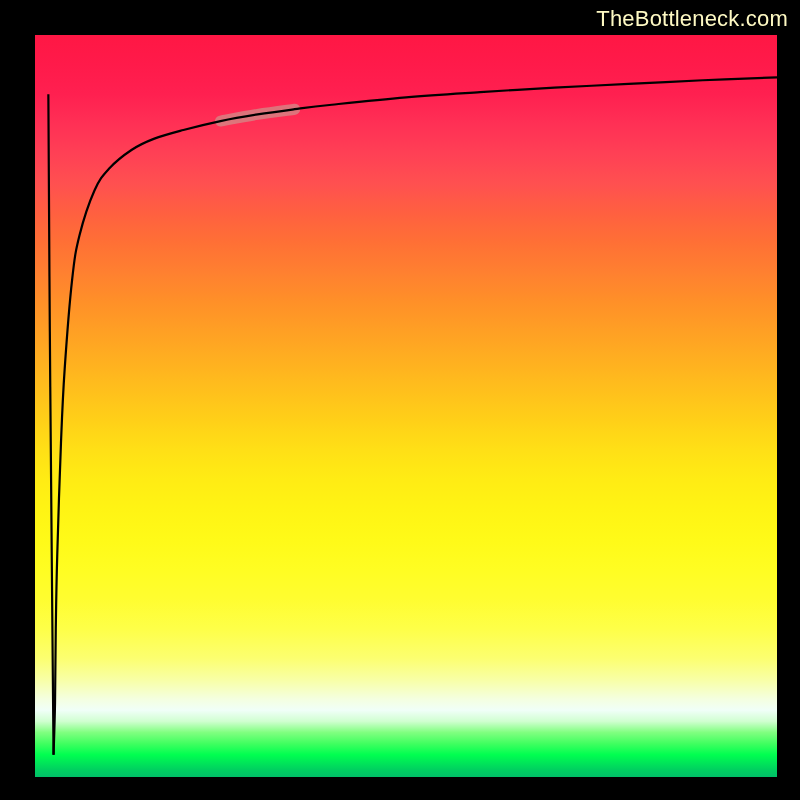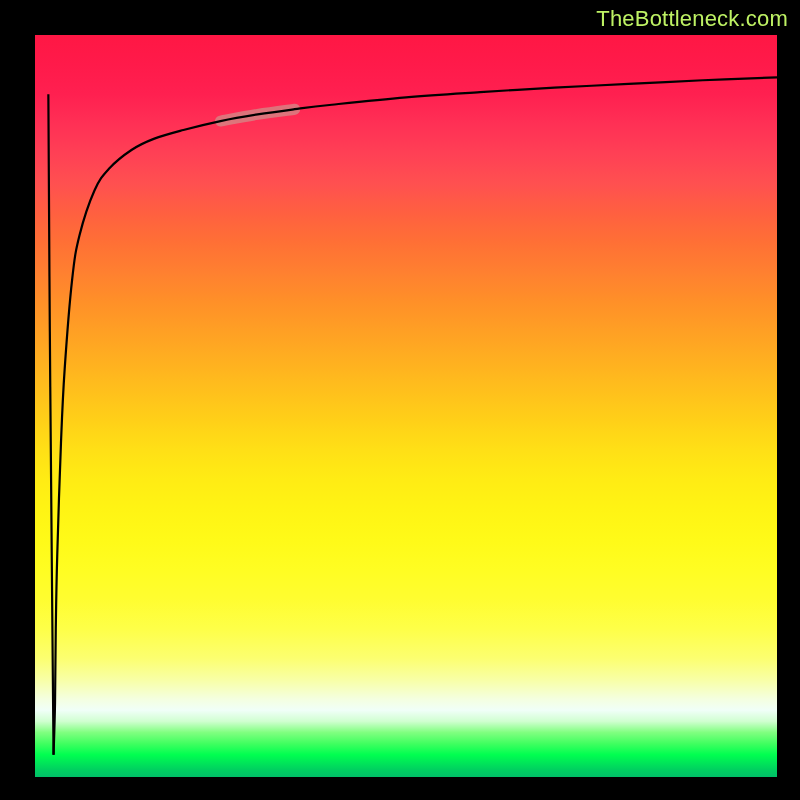--- a/index.html
+++ b/index.html
@@ -12,21 +12,21 @@
       height: 800px;
       background: #000000;
       position: relative;
       overflow: hidden;
       font-family: Arial, sans-serif;
     }
     .watermark {
       position: absolute;
       top: 6px;
       right: 12px;
-      color: #bef264;
+      color: #fef9c3;
       font-size: 22px;
       font-weight: 400;
       z-index: 10;
       letter-spacing: 0.2px;
     }
     .plot-area {
       position: absolute;
       left: 35px;
       top: 35px;
       width: 742px;

